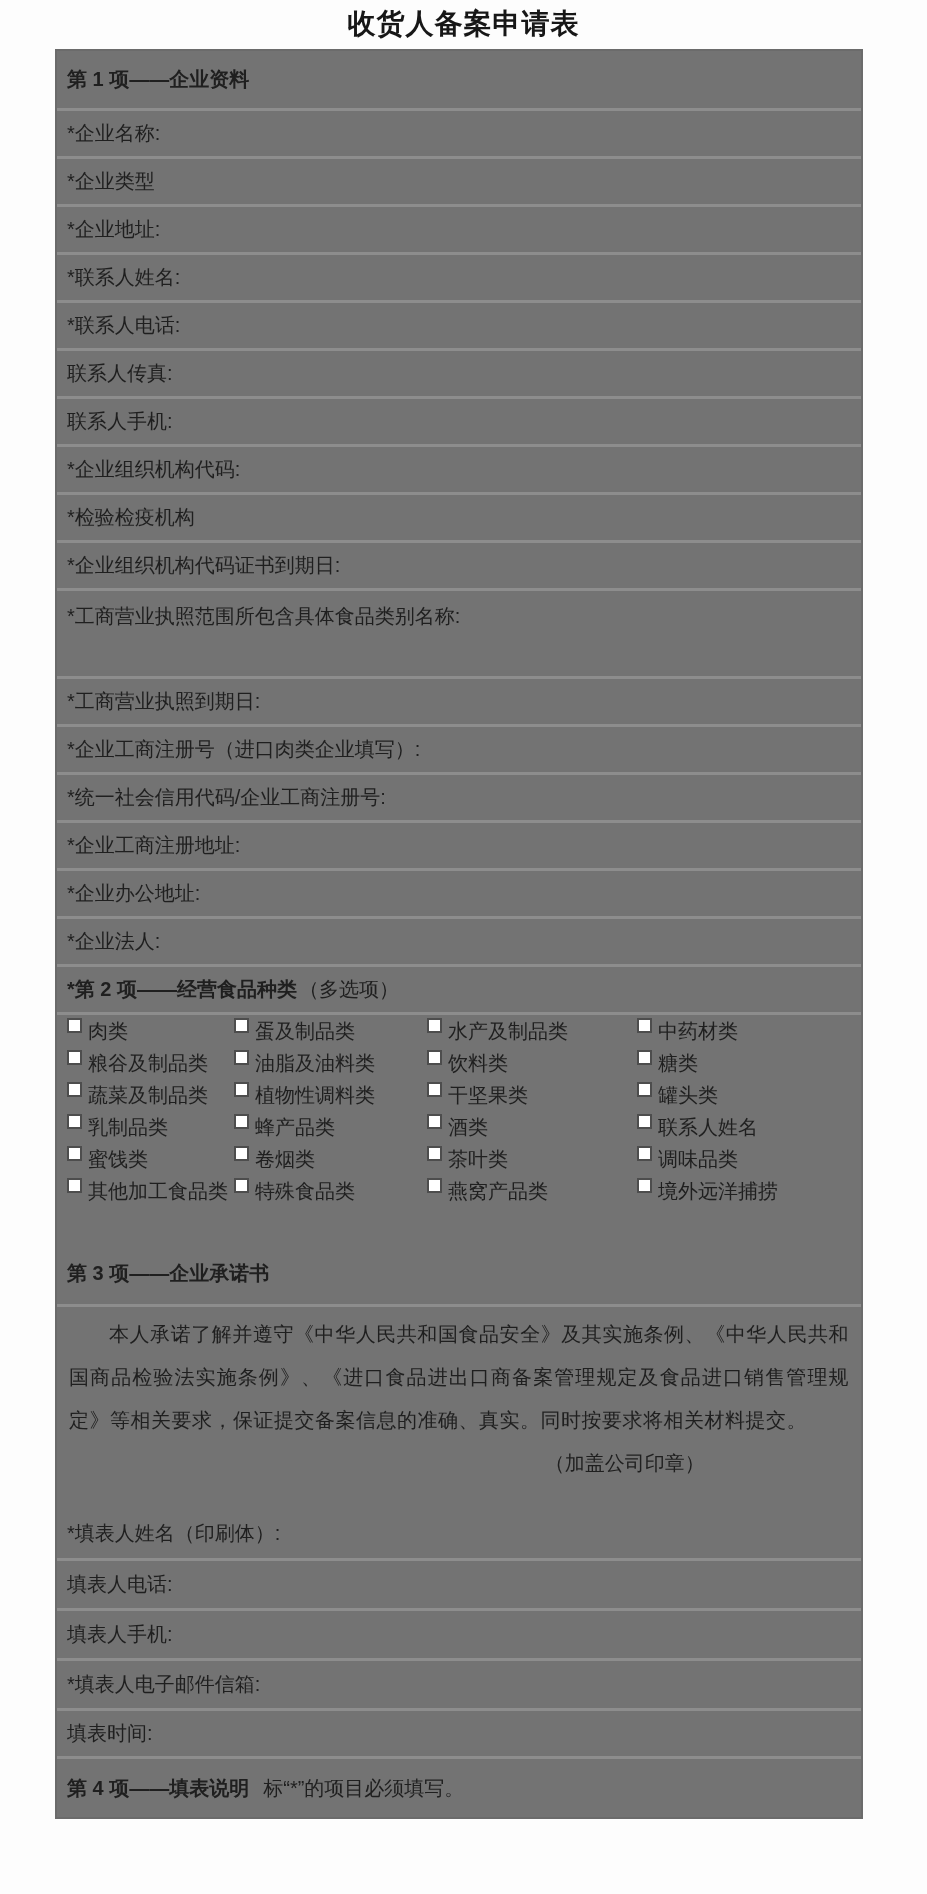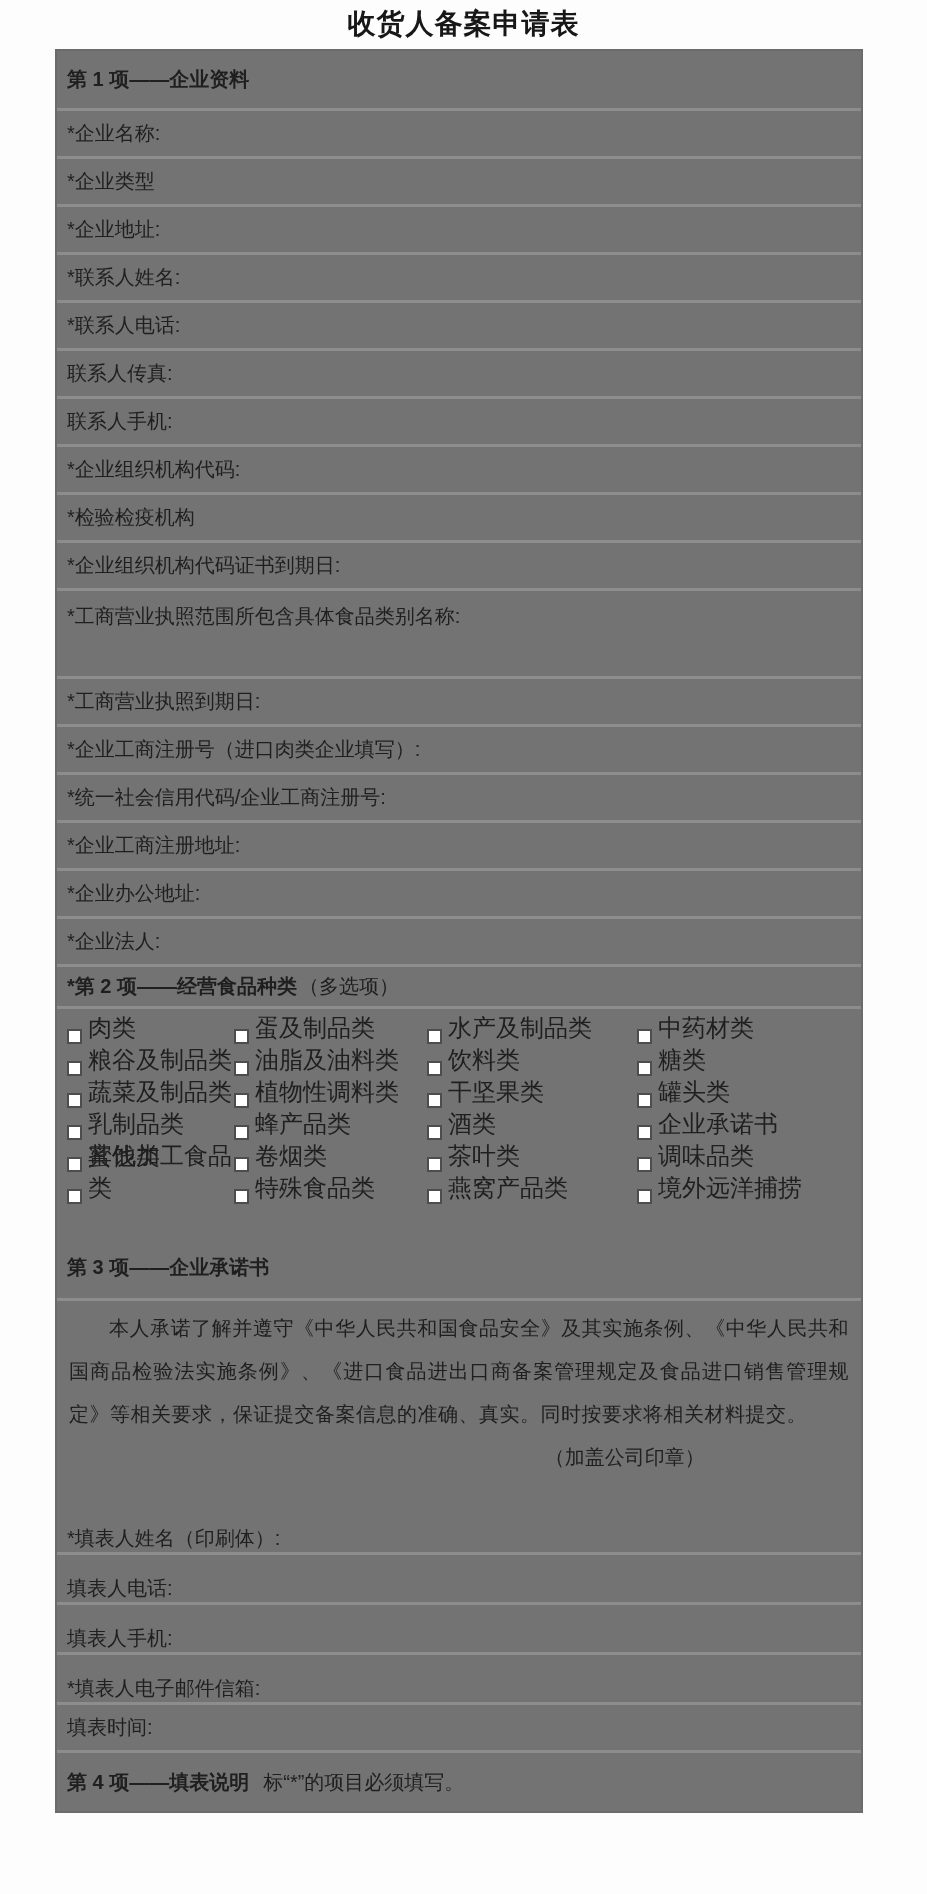--- a/index.html
+++ b/index.html
@@ -26,37 +26,37 @@
   }
   .row{
     display:flex;align-items:center;
     padding-left:10px;
     font-size:20px;
   }
   .row + .row{border-top:3px solid var(--divider);}
   .row.sec-header{font-weight:700;}
   .r57{height:57px;}
   .r48{height:48px;}
-  .r50{height:50px;align-items:flex-end;}
-  .r46{height:42px;align-items:center;}
+  .r50{height:50px;}
+  .r46{height:48px;align-items:center;}
   .r61{height:61px;}
   .r88{height:88px;align-items:flex-start;padding-top:12px;}
   .hdr-note{font-weight:400;margin-left:2px;}
   
   .cb-cell{
     height:231px;overflow:hidden;display:block;
     padding:3px 0 0 10px;
     border-top:3px solid var(--divider);
   }
   .cb-grid{
     display:grid;
     grid-template-columns:167px 193px 210px 1fr;
     grid-auto-rows:32px;
   }
-  .cb-item{display:flex;align-items:flex-end;font-size:24px;}
+  .cb-item{display:flex;align-items:flex-start;font-size:20px;}
   .cb-box{
     width:15px;height:15px;border:2px solid #4d4d4d;background:#fff;
     display:inline-block;margin-right:6px;flex:0 0 auto;
   }
   
   .promise-cell{
     height:204px;overflow:hidden;display:block;
     padding:6px 12px 0 12px;
     border-top:3px solid var(--divider);
   }
@@ -196,21 +196,21 @@
           <div class="cb-item">
             <span class="cb-box"></span>
             <span>蜂产品类</span>
           </div>
           <div class="cb-item">
             <span class="cb-box"></span>
             <span>酒类</span>
           </div>
           <div class="cb-item">
             <span class="cb-box"></span>
-            <span>企业承诺书</span>
+            <span>联系人姓名</span>
           </div>
           <div class="cb-item">
             <span class="cb-box"></span>
             <span>蜜饯类</span>
           </div>
           <div class="cb-item">
             <span class="cb-box"></span>
             <span>卷烟类</span>
           </div>
           <div class="cb-item">

